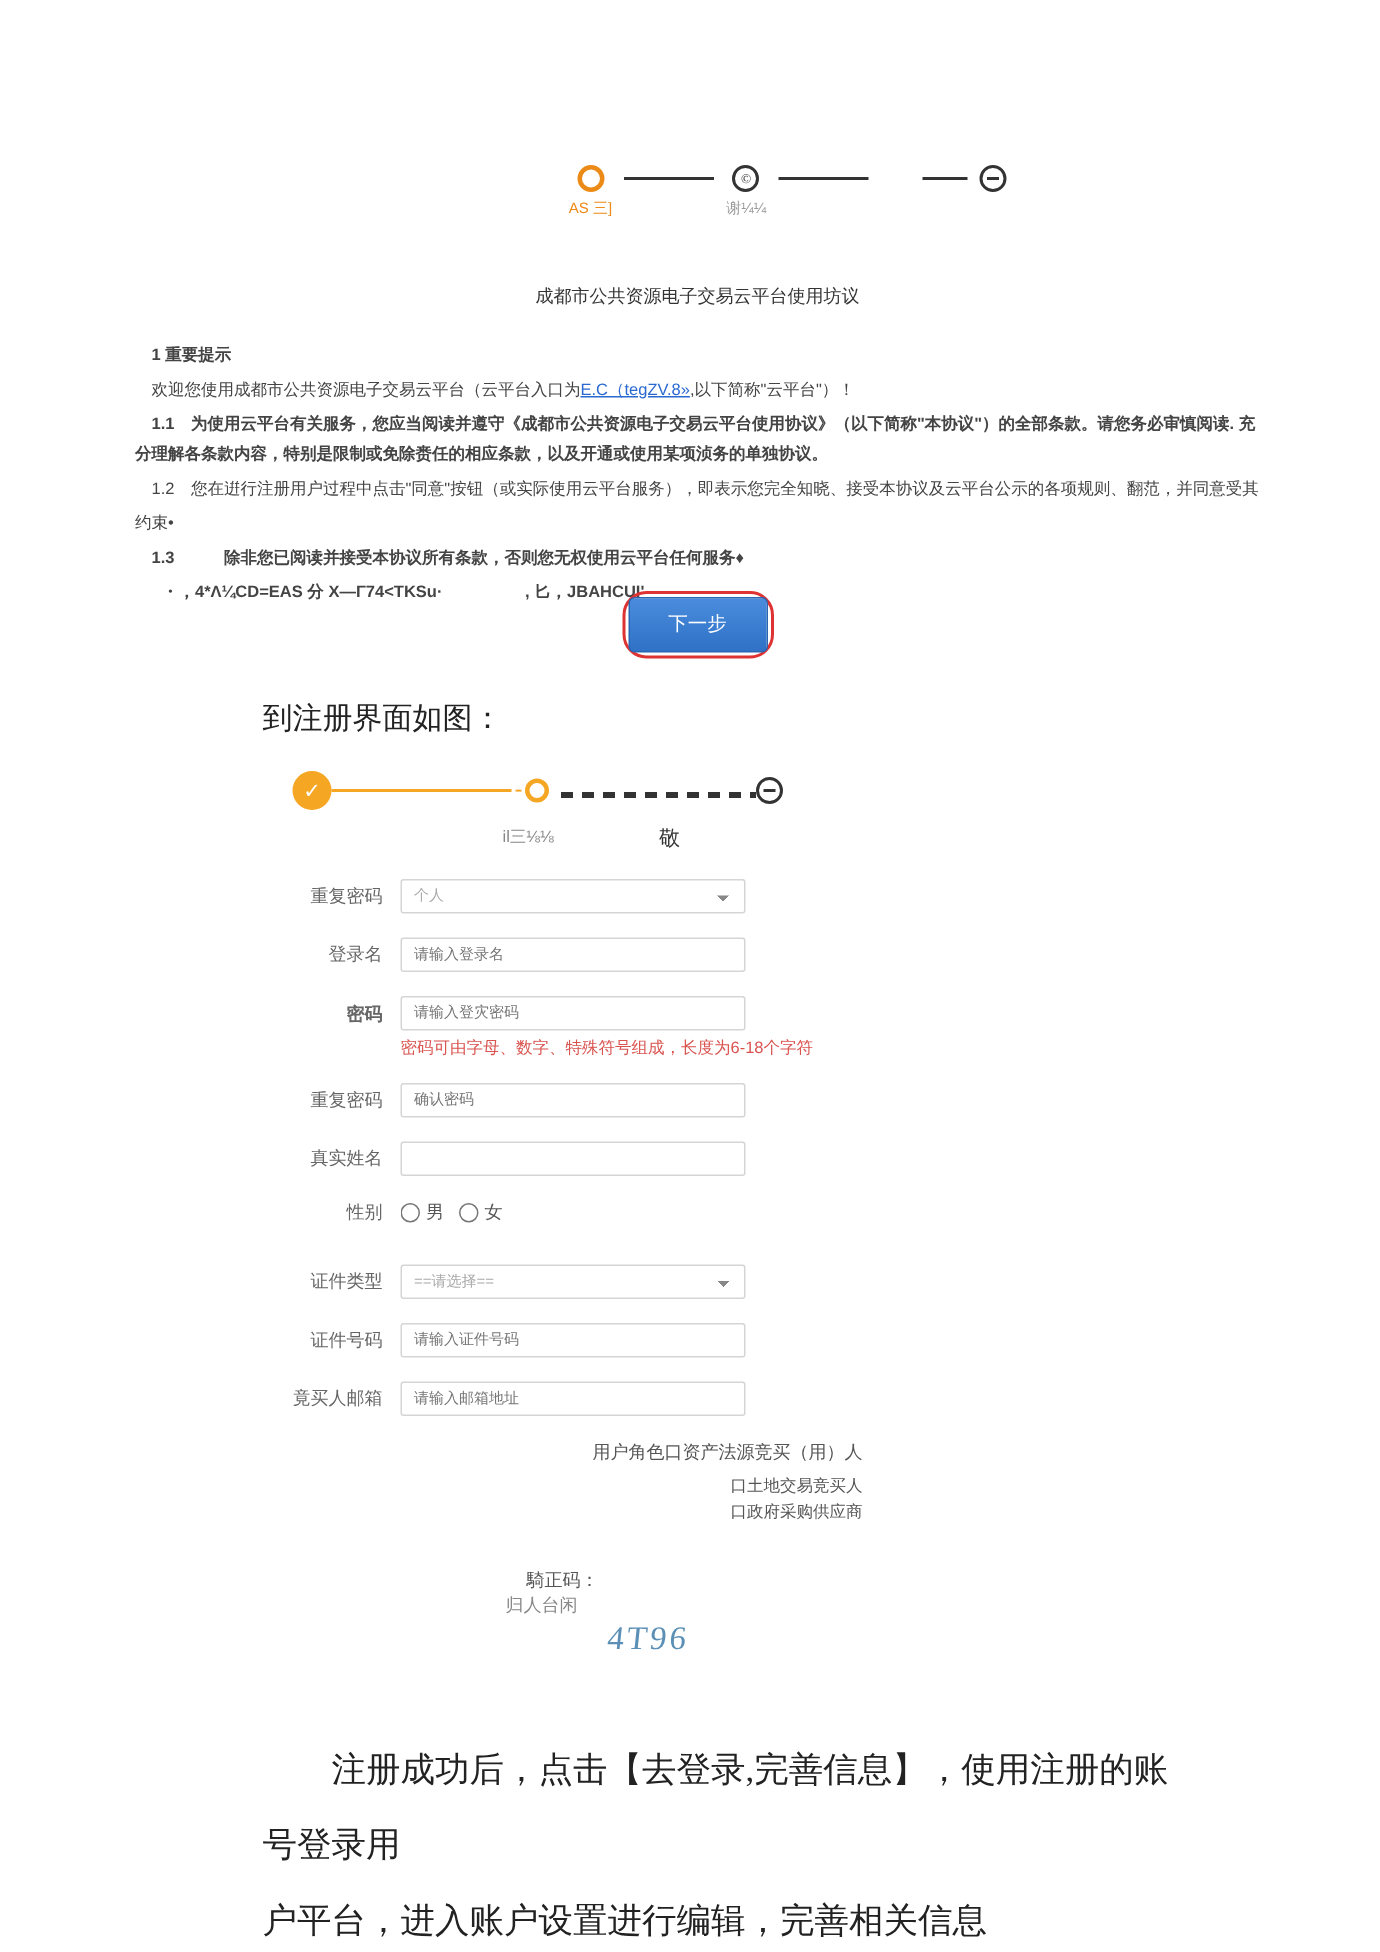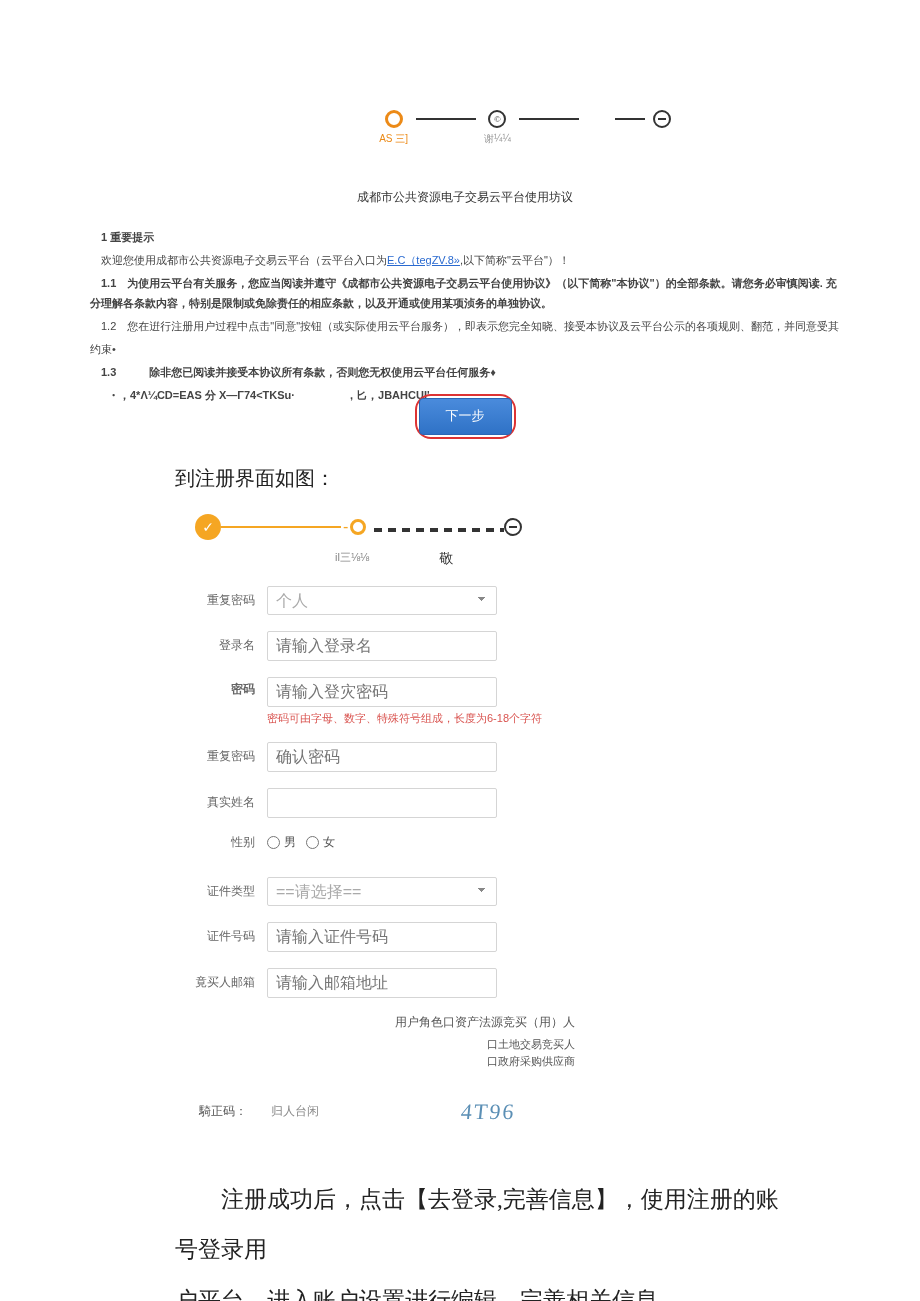--- a/index.html
+++ b/index.html
@@ -40,30 +40,30 @@
     .dash { width: 120px; border-top: 2px solid #f5a623; margin-left: 0; }
     .dshrow { width: 130px; height: 4px; background-image: repeating-linear-gradient(90deg, #333 0 8px, transparent 8px 14px); margin-top: 7px;}
     .end-minus { width:18px; height:18px; border:2px solid #333; border-radius:50%; display:flex;align-items:center;justify-content:center;}
     .end-minus::after{content:""; width:8px; height:2px; background:#333;}
     .step2-labels { display:flex; padding-left: 160px; gap: 70px; font-size: 11px; color: #888; margin-bottom: 18px;}
     .step2-labels .r{ color:#333; font-size:14px; }
 
     .frow { display:flex; align-items:center; margin-bottom: 16px; }
     .frow .lbl { width: 92px; text-align: right; padding-right: 12px; font-size: 12px; color: #666; }
     .frow .ctl { flex: 1; }
-    .sel, .inp { width: 230px; padding: 5px 8px; font-size: 16px; color: #aaa; border: 1px solid #d5d5d5; background:#fff; border-radius:2px;}
+    .sel, .inp { width: 230px; padding: 5px 8px; font-size: 10px; color: #aaa; border: 1px solid #d5d5d5; background:#fff; border-radius:2px;}
     .sel { appearance:none; -webkit-appearance:none; background-image: linear-gradient(45deg, transparent 50%, #888 50%), linear-gradient(135deg, #888 50%, transparent 50%); background-position: calc(100% - 14px) 10px, calc(100% - 10px) 10px; background-size: 4px 4px; background-repeat:no-repeat;}
     .hint-red { color: #d9534f; font-size: 11px; margin-top: 4px; }
     .radio-row { font-size: 12px; color:#555; }
     .radio-row input { margin: 0 4px 0 0; vertical-align:middle;}
     .role-block { margin-left: 80px; font-size:12px; color:#555;text-align:right;}
     .role-head { margin-bottom: 6px; }
     .role-opt { margin-left: 30px; margin-bottom: 2px; font-size:11px;}
 
-    .captcha-row { display:flex; align-items:center; margin-top: 30px; margin-bottom: 40px; margin-left: 24px; font-size:12px; color:#555;}
+    .captcha-row { display:flex; align-items:center; margin-top: 30px; margin-bottom: 40px; margin-left: 24px; font-size:12px; color:#555;flex-direction:column;}
     .captcha-row .clbl{ width: 72px; }
     .captcha-row .cval{ width: 100px; color:#888;}
     .captcha-code { font-family: Georgia, serif; font-size: 22px; color: #5b8fb5; transform: skew(-6deg); letter-spacing: 2px; margin-left: 90px;}
 
     .bottom-text { font-family: SimSun, serif; font-size: 23px; color:#222; line-height: 2.2; margin: 50px 60px 0 115px; }
   </style>
 </head>
 <body>
 
 <div class="page">

